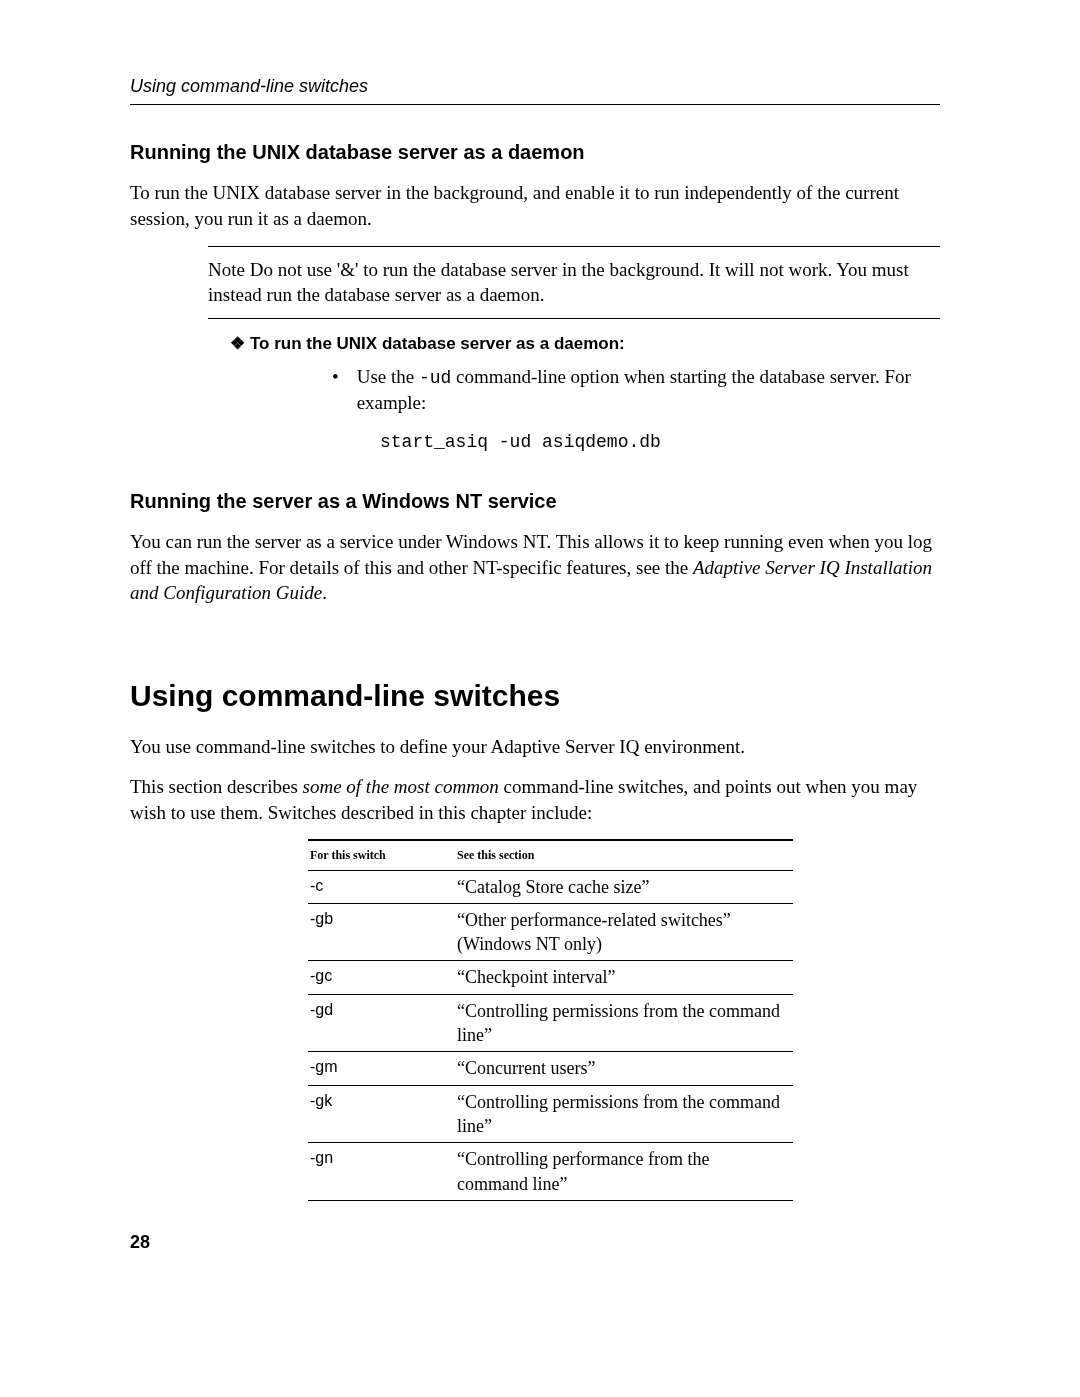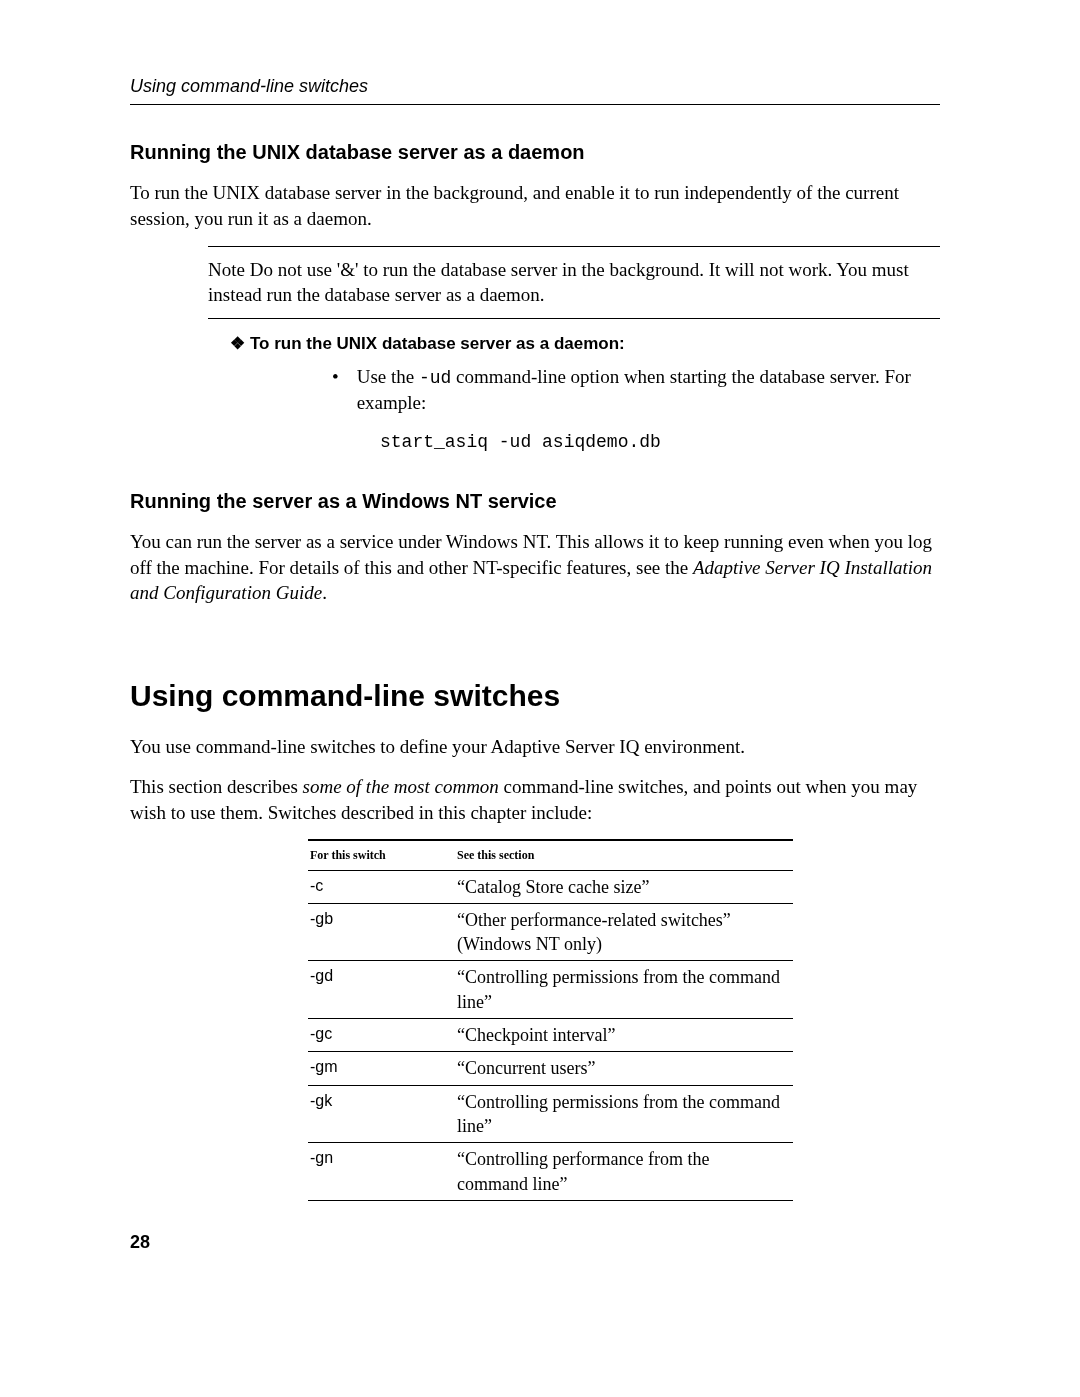--- a/index.html
+++ b/index.html
@@ -193,28 +193,28 @@
     <tbody id="switch-body">
     <tr>
           <td class="sw">-c</td>
           <td>“Catalog Store cache size”</td>
         </tr>
         <tr>
           <td class="sw">-gb</td>
           <td>“Other performance-related switches” (Windows NT only)</td>
         </tr>
         <tr>
+          <td class="sw">-gc</td>
+          <td>“Checkpoint interval”</td>
+        </tr>
+        <tr>
           <td class="sw">-gd</td>
           <td>“Controlling permissions from the command line”</td>
         </tr>
         <tr>
-          <td class="sw">-gc</td>
-          <td>“Checkpoint interval”</td>
-        </tr>
-        <tr>
           <td class="sw">-gm</td>
           <td>“Concurrent users”</td>
         </tr>
         <tr>
           <td class="sw">-gk</td>
           <td>“Controlling permissions from the command line”</td>
         </tr>
         <tr>
           <td class="sw">-gn</td>
           <td>“Controlling performance from the command line”</td>

